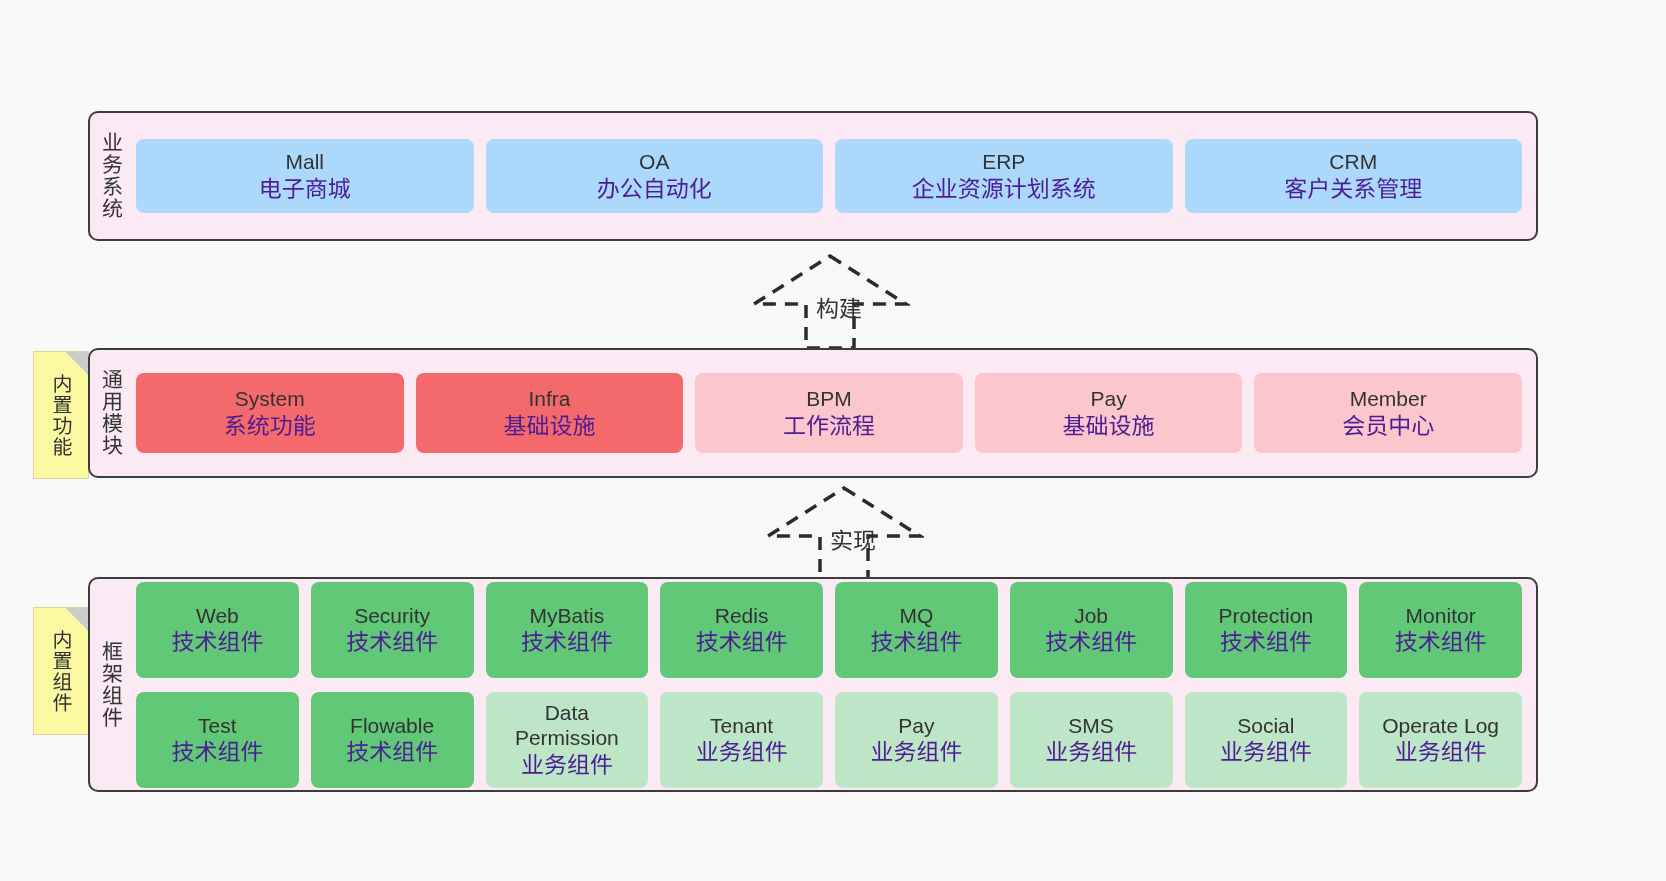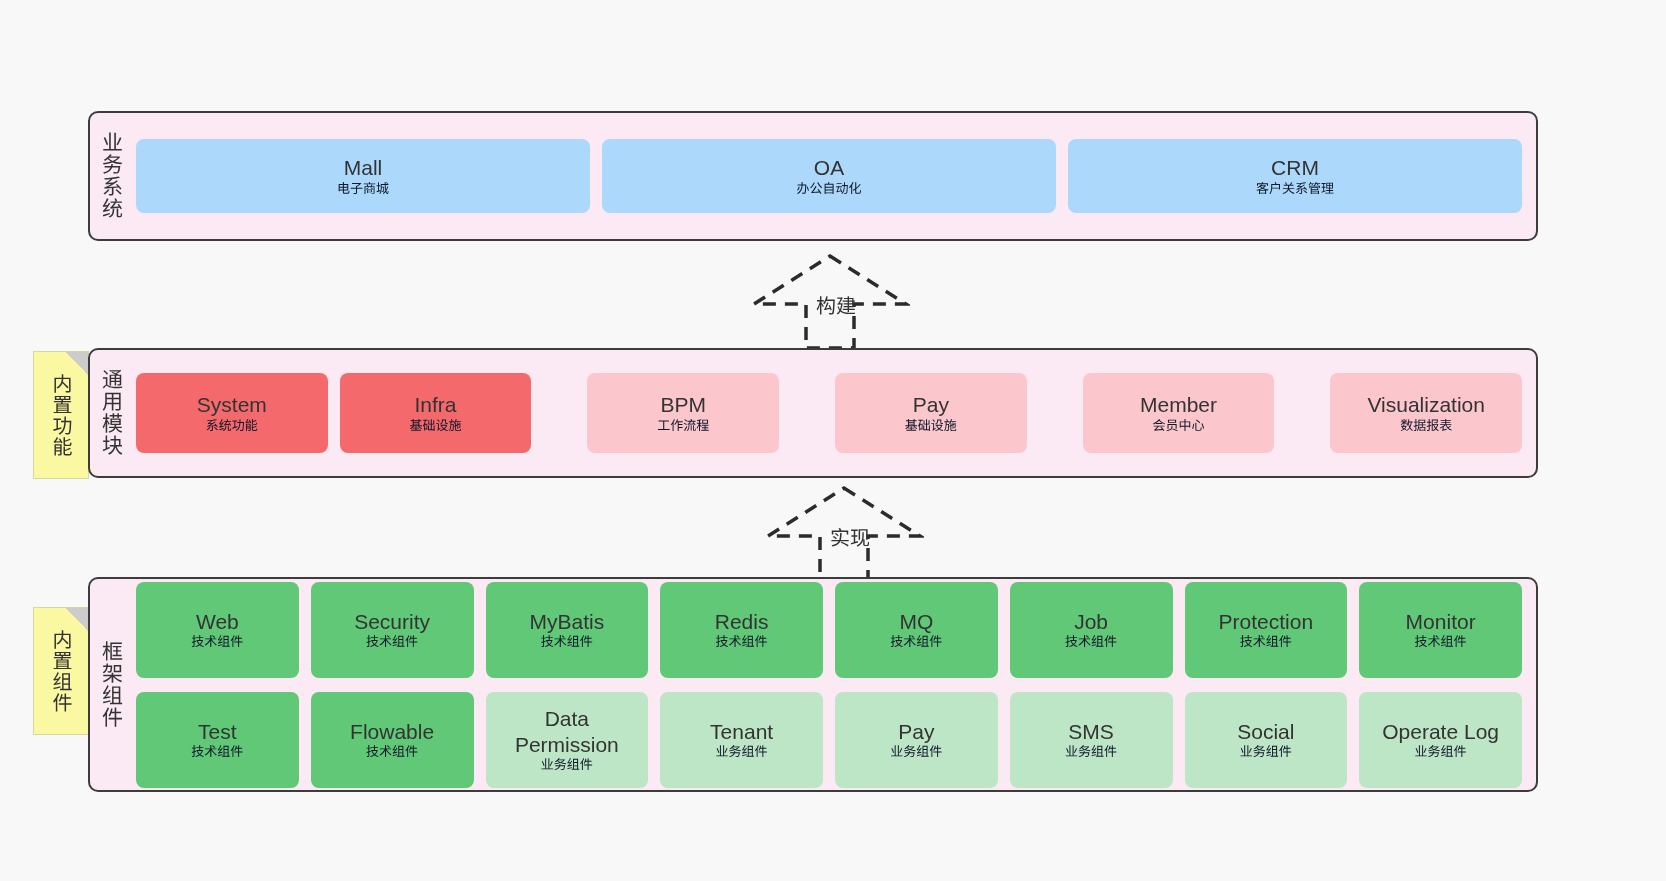--- a/index.html
+++ b/index.html
@@ -70,28 +70,28 @@
     text-align: center;
     line-height: 1.22;
     box-sizing: border-box;
     padding: 4px 6px;
   }
   .cell .en {
     font-size: 21px;
     color: #333333;
   }
   .cell .cn {
-    font-size: 13px;
-    color: #0f172a;
+    font-size: 23px;
+    color: #4c1d95;
   }
 
   
   .c-blue        { background: #ACD9FB; }
   .c-red         { background: #F4696C; }
-  .c-pink        { background: #FBC6CC; margin-left: 44px; }
+  .c-pink        { background: #FBC6CC; }
   .c-green       { background: #61C878; }
   .c-lightgreen  { background: #BDE6C6; }
 
   
   #layer-business  { left: 88px;  top: 111px; width: 1450px; height: 130px; }
   #layer-business  .layer-body { height: 100%; }
   #layer-business  .row { height: 74px; }
 
   #layer-common    { left: 88px;  top: 348px; width: 1450px; height: 130px; }
   #layer-common    .row { height: 80px; }
@@ -130,21 +130,21 @@
 
   
   .arrow {
     position: absolute;
     width: 160px;
     height: 100px;
   }
   .arrow svg { display: block; }
   .arrow-label {
     position: absolute;
-    font-size: 20px;
+    font-size: 23px;
     color: #333;
     background: transparent;
     white-space: nowrap;
     user-select: none;
   }
   #arrow-build     { left: 750px; top: 252px; }
   #arrow-build .arrow-label   { left: 66px; top: 38px; }
   #arrow-implement { left: 764px; top: 484px; }
   #arrow-implement .arrow-label { left: 66px; top: 38px; }
 </style>
@@ -157,20 +157,24 @@
     <div class="row">
       <div class="cell c-blue">
         <div class="en">Mall</div>
         <div class="cn">电子商城</div>
       </div>
       <div class="cell c-blue">
         <div class="en">OA</div>
         <div class="cn">办公自动化</div>
       </div>
       <div class="cell c-blue">
+        <div class="en">ERP</div>
+        <div class="cn">企业资源计划系统</div>
+      </div>
+      <div class="cell c-blue">
         <div class="en">CRM</div>
         <div class="cn">客户关系管理</div>
       </div>
     </div>
   </div>
 </div>
 
 <div class="arrow" id="arrow-build">
   <svg width="160" height="100" viewBox="0 0 160 100">
     <path d="M80 4 L156 52 L104 52 L104 96 L56 96 L56 52 L4 52 Z" fill="#f8f8f8" stroke="#2b2b2b" stroke-width="3.5" stroke-dasharray="13 9" stroke-linejoin="miter"></path>
@@ -198,24 +202,20 @@
         <div class="cn">工作流程</div>
       </div>
       <div class="cell c-pink">
         <div class="en">Pay</div>
         <div class="cn">基础设施</div>
       </div>
       <div class="cell c-pink">
         <div class="en">Member</div>
         <div class="cn">会员中心</div>
       </div>
-      <div class="cell c-pink">
-        <div class="en">Visualization</div>
-        <div class="cn">数据报表</div>
-      </div>
     </div>
   </div>
 </div>
 
 <div class="arrow" id="arrow-implement">
   <svg width="160" height="100" viewBox="0 0 160 100">
     <path d="M80 4 L156 52 L104 52 L104 96 L56 96 L56 52 L4 52 Z" fill="#f8f8f8" stroke="#2b2b2b" stroke-width="3.5" stroke-dasharray="13 9" stroke-linejoin="miter"></path>
   </svg>
   <span class="arrow-label">实现</span>
 </div>

